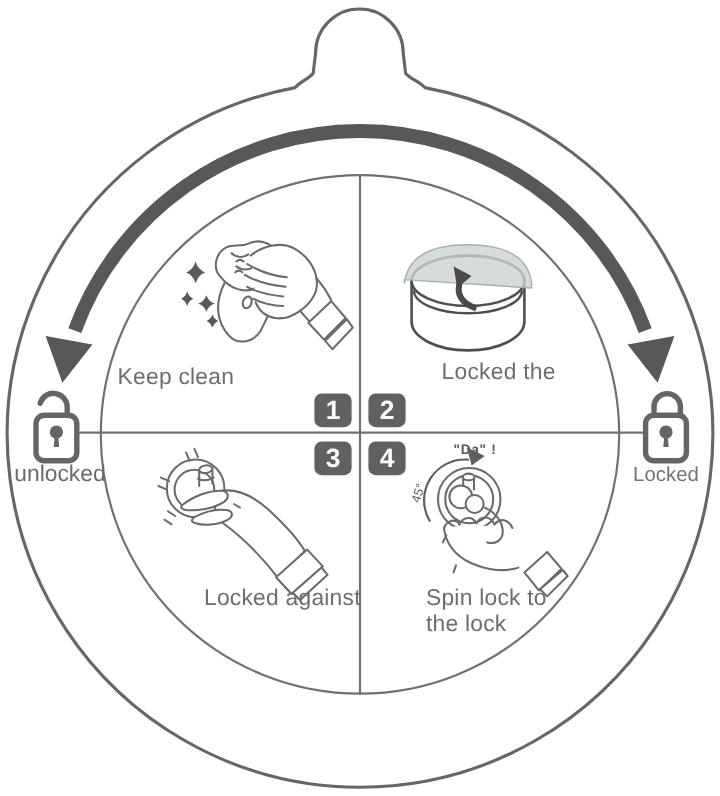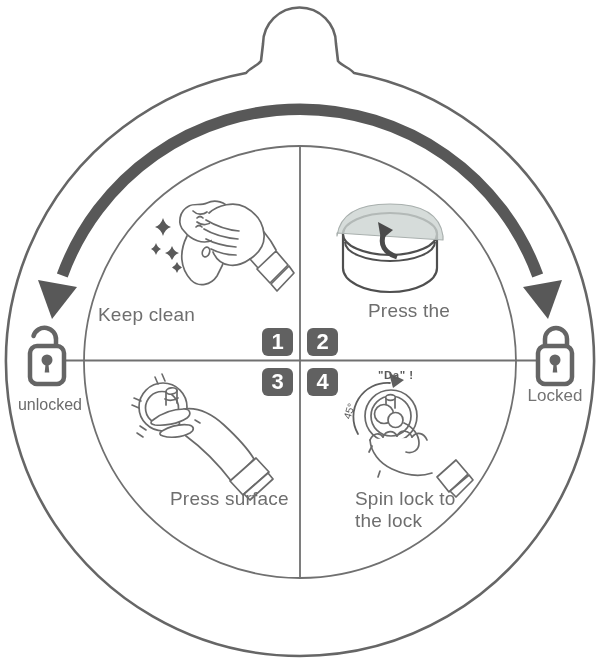--- a/index.html
+++ b/index.html
@@ -5,21 +5,21 @@
   html,body{margin:0;padding:0;background:#fff;}
   .stage{position:relative;width:600px;height:663px;background:#ffffff;
          font-family:"Liberation Sans",sans-serif;overflow:hidden;}
   .stage svg{position:absolute;left:0;top:0;}
   .badge{position:absolute;width:31px;height:28px;background:#616161;border-radius:6px;
          color:#ffffff;font-size:22px;font-weight:bold;display:flex;align-items:center;
          justify-content:center;line-height:1;}
   .label{position:absolute;color:#6e6e6e;font-size:19px;line-height:21.5px;letter-spacing:.2px;}
   .label.center{}
   .lock-label{position:absolute;width:90px;text-align:center;}
-  .lock-label.unlocked{left:5px;top:385px;font-size:16px;color:#6b6b6b;margin-top:11px;}
+  .lock-label.unlocked{left:5px;top:385px;font-size:19px;color:#6b6b6b;}
   .lock-label.locked{left:510px;top:386px;font-size:17px;font-weight:normal;color:#737373;}
   .annot-sound{position:absolute;left:378px;top:369px;font-size:11.5px;font-weight:bold;
                color:#5a5a5a;letter-spacing:.5px;}
   .annot-angle{position:absolute;left:341px;top:405px;font-size:10.5px;color:#5a5a5a;
                transform:rotate(-72deg);}
 </style>
 </head>
 <body>
 
 <div class="stage">
@@ -151,24 +151,24 @@
     <span>3</span>
   </div>
   <div class="badge" style="left:307px;top:368px;">
     <span>4</span>
   </div>
 
   <div class="label center" style="left:98px;top:304px;width:180px;">
     <span>Keep clean</span>
   </div>
   <div class="label" style="left:368px;top:300px;">
-    <div>Press the</div>
+    <div>Locked the</div>
   </div>
   <div class="label" style="left:170px;top:488px;">
-    <div>Press surface</div>
+    <div>Locked against</div>
   </div>
   <div class="label" style="left:355px;top:488px;">
     <div>Spin lock to</div>
     <div>the lock</div>
   </div>
 
   <div class="lock-label unlocked">unlocked</div>
   <div class="lock-label locked">Locked</div>
 
   <div class="annot-sound">"Da" !</div>

